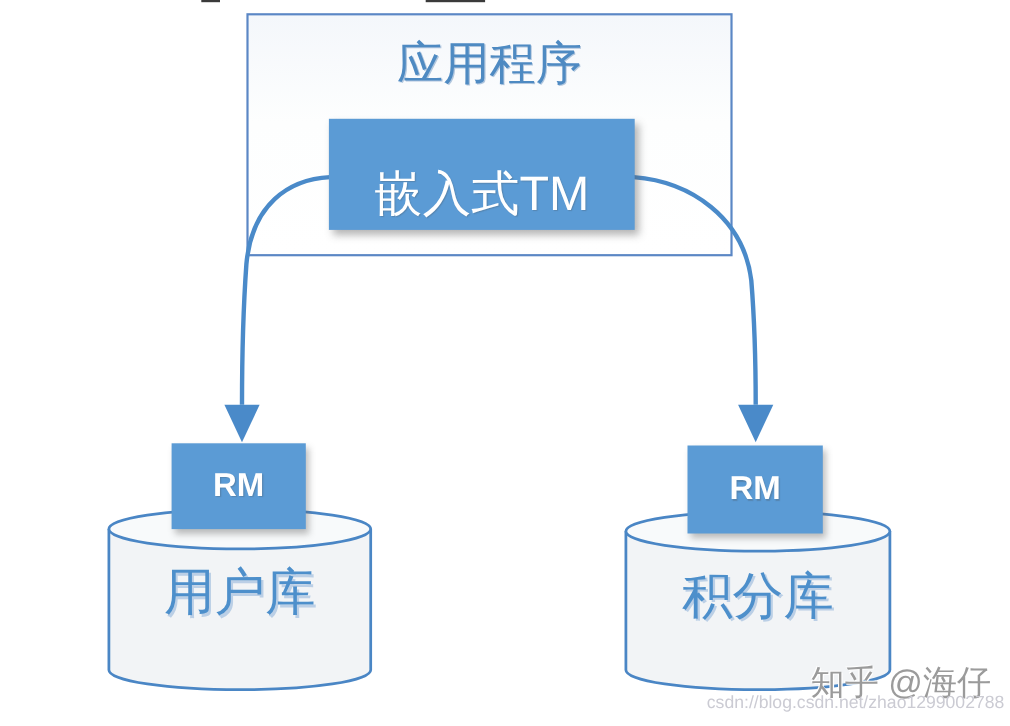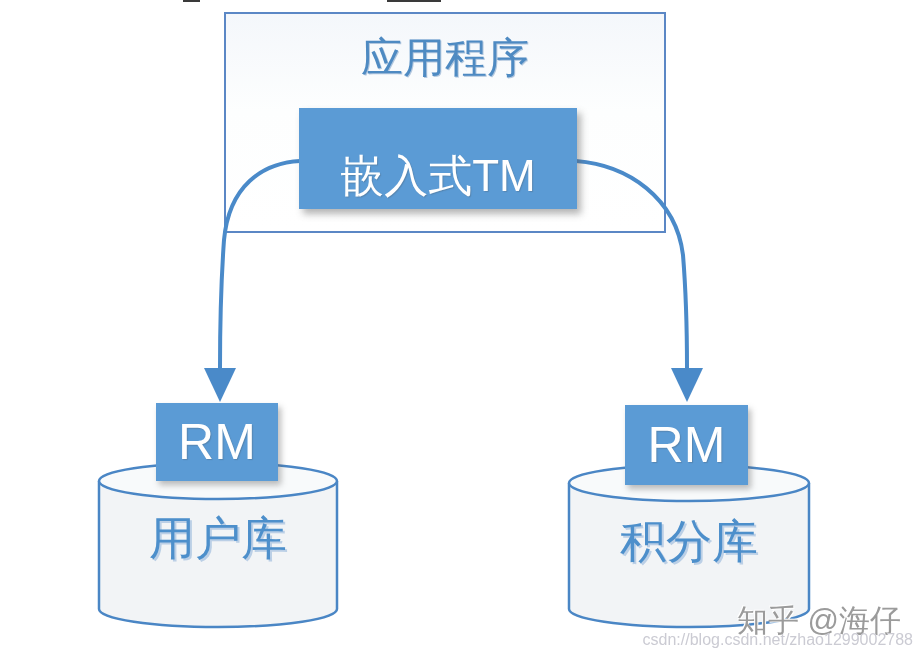--- a/index.html
+++ b/index.html
@@ -97,22 +97,23 @@
     box-shadow: 3px 4px 6px rgba(90, 90, 90, 0.4);
     display: flex;
     align-items: center;
     justify-content: center;
     z-index: 4;
   }
   .rm-box.left  { left: 156px; top: 403px; width: 122px; height: 78px; }
   .rm-box.right { left: 625px; top: 405px; width: 123px; height: 80px; }
   .rm-label {
     color: #ffffff;
-    font-size: 50px;
+    font-size: 30px;
     text-shadow: 1px 1px 1px rgba(70, 70, 70, 0.25);
+    font-weight: bold;
   }
 
   
   .db-label {
     position: absolute;
     text-align: center;
     font-size: 46px;
     color: #4d8fcb;
     text-shadow: 2px 2px 0 rgba(58, 122, 191, 0.3);
     z-index: 5;

